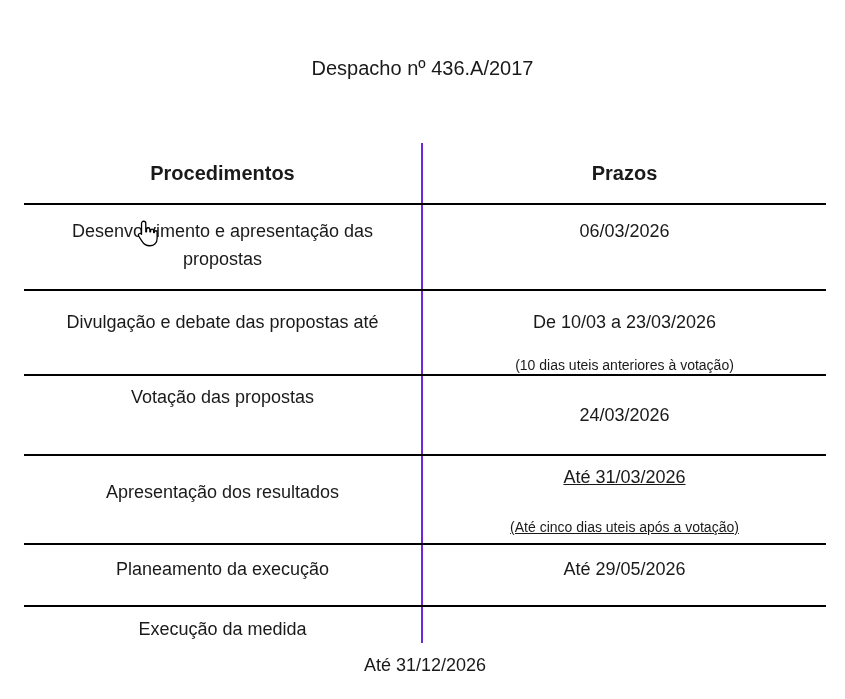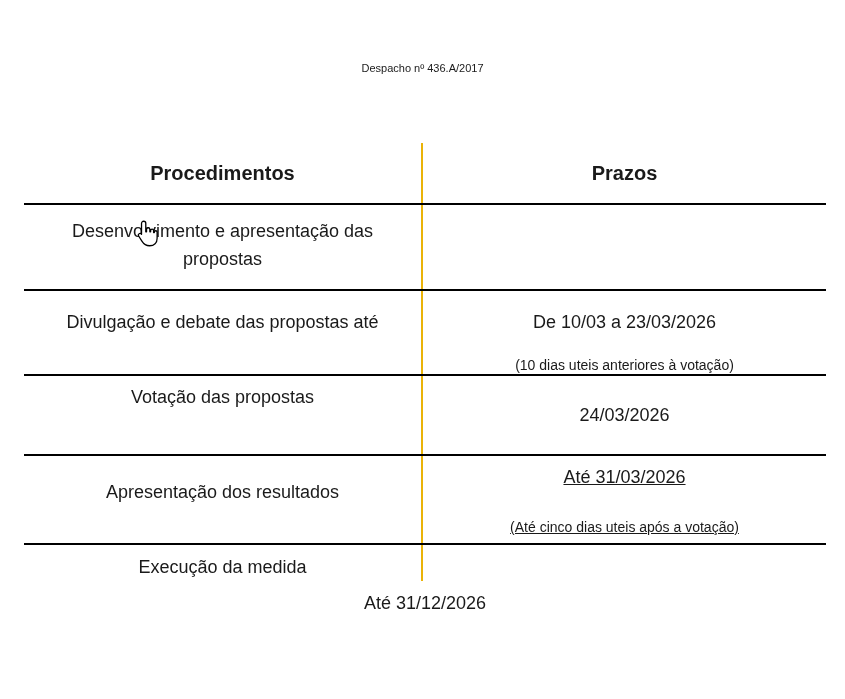--- a/index.html
+++ b/index.html
@@ -6,27 +6,27 @@
   .page{
     position:relative;width:845px;height:699px;background:#ffffff;
     font-family:"Liberation Sans",sans-serif;color:#1a1a1a;overflow:hidden;
   }
   .doc-title{
     position:absolute;top:14px;left:0;width:845px;text-align:center;
     font-size:20px;line-height:24px;font-weight:400;letter-spacing:.2px;
   }
   .doc-subtitle{
     position:absolute;top:58px;left:0;width:845px;text-align:center;
-    font-size:11px;line-height:20px;font-weight:400;
+    font-size:20px;line-height:20px;font-weight:400;
   }
   .sched-table{position:absolute;left:24px;top:143px;width:802px;}
   .t-row{display:flex;box-sizing:border-box;border-bottom:2px solid #000;}
   .t-row.last{border-bottom:none;flex-direction:column;}
   .cell{box-sizing:border-box;text-align:center;font-size:18px;line-height:28px;}
-  .cell-left{width:399px;border-right:2px solid #eab308;padding:0 18px;}
+  .cell-left{width:399px;border-right:2px solid #6d28d9;padding:0 18px;}
   .cell-right{flex:1;padding:0 18px;}
   .hdr .cell{display:flex;align-items:center;justify-content:center;
     font-weight:700;font-size:20px;}
   .row-h{height:62px;}
   .r0{height:86px;}  .r0 .cell{padding-top:12px;}
   .r1{height:85px;} .r1 .cell{padding-top:17px;}
   .r2{height:80px;}  .r2 .cell-left{padding-top:7px;}
   .r2 .cell-right{display:flex;align-items:center;justify-content:center;padding-top:0;}
   .r3{height:89px;}  .r3 .cell-left{padding-top:22px;} .r3 .cell-right{padding-top:7px;text-decoration:underline;}
   .r4{height:62px;}  .r4 .cell{padding-top:10px;}
@@ -45,20 +45,21 @@
 
   <div class="sched-table">
 
     <div class="t-row hdr row-h">
       <div class="cell cell-left">Procedimentos</div>
       <div class="cell cell-right">Prazos</div>
     </div>
 
     <div class="t-row r0">
       <div class="cell cell-left">Desenvolvimento e apresentação das propostas</div>
+      <div class="cell cell-right">06/03/2026</div>
     </div>
 
     <div class="t-row r1">
       <div class="cell cell-left">Divulgação e debate das propostas até</div>
       <div class="cell cell-right">
         <span>De 10/03 a 23/03/2026</span>
         <span class="note">(10 dias uteis anteriores à votação)</span>
       </div>
     </div>
 
@@ -68,20 +69,24 @@
     </div>
 
     <div class="t-row r3">
       <div class="cell cell-left">Apresentação dos resultados</div>
       <div class="cell cell-right">
         <span>Até 31/03/2026</span>
         <span class="note">(Até cinco dias uteis após a votação)</span>
       </div>
     </div>
 
+    <div class="t-row r4">
+      <div class="cell cell-left">Planeamento da execução</div>
+      <div class="cell cell-right">Até 29/05/2026</div>
+    </div>
 
     <div class="t-row r5 last">
       <div class="cell cell-left">Execução da medida</div>
       <div class="cell cell-right">Até 31/12/2026</div>
     </div>
 
   </div>
 
   <svg class="cursor" viewBox="0 0 28 34" xmlns="http://www.w3.org/2000/svg">
     <path d="M10.4 2.2 C11.7 2.2 12.7 3.2 12.7 4.5 L12.7 13.6 L13.5 13.6 L13.5 11.0

